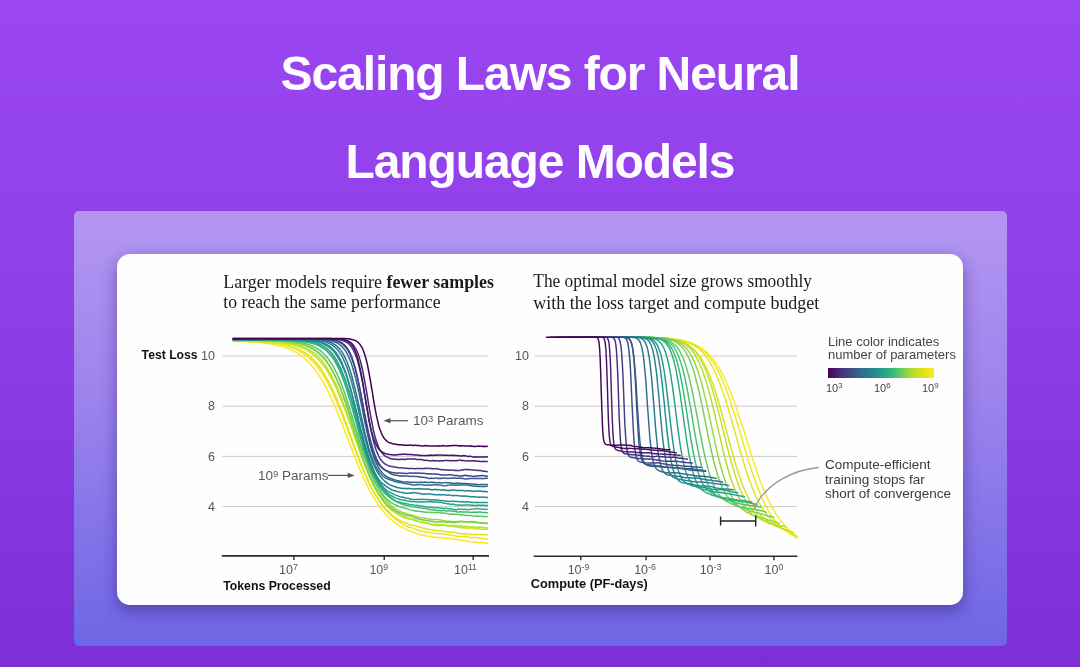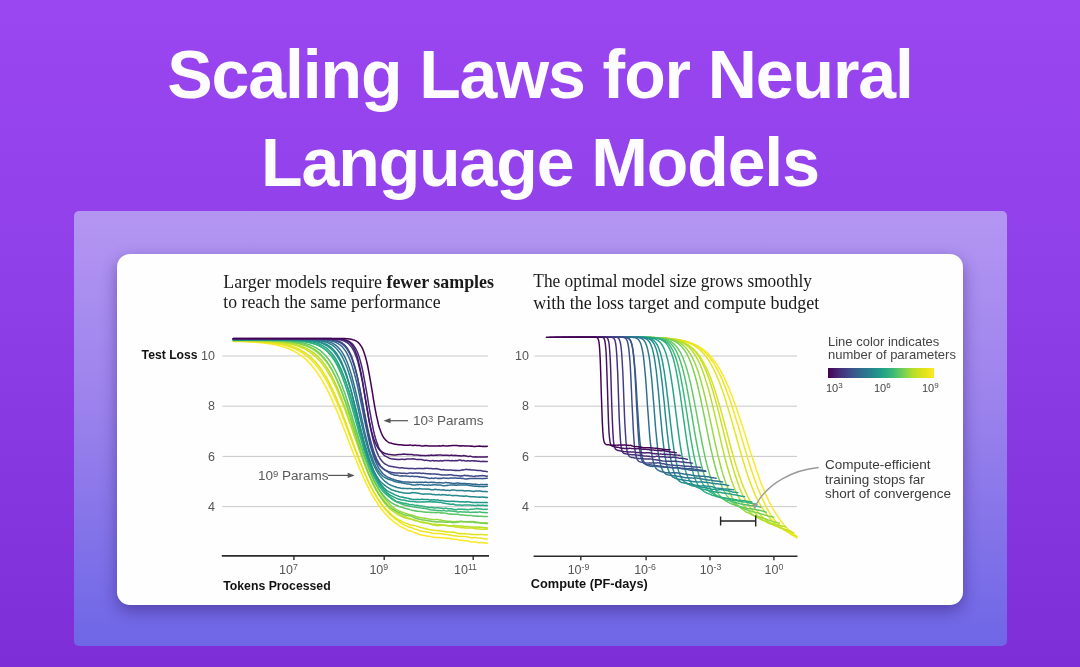--- a/index.html
+++ b/index.html
@@ -6,21 +6,21 @@
 html,body { width:1080px; height:667px; overflow:hidden; }
 body {
   -webkit-font-smoothing: antialiased;
   background: linear-gradient(180deg, #9a46f1 0%, #9040e9 40%, #7e2ed6 100%);
   font-family: "Liberation Sans", sans-serif;
   position: relative;
 }
 .title {
   position:absolute; left:0; top:30px; width:1080px;
   text-align:center; color:#fdfcff;
-  font-size:68px; font-weight:bold; line-height:88px; letter-spacing:-1.1px;
+  font-size:48px; font-weight:bold; line-height:88px; letter-spacing:-1.1px;
 }
 .outer {
   position:absolute; left:74px; top:211px; width:933px; height:435px;
   background: linear-gradient(180deg, #b496f2 0%, #9b82ec 45%, #6e66e6 100%);
   border-radius:5px;
 }
 .card {
   position:absolute; left:43px; top:43px; width:846px; height:351px;
   background:#fefefe; border-radius:13px;
   box-shadow: 0 6px 16px rgba(40,20,100,0.45);

